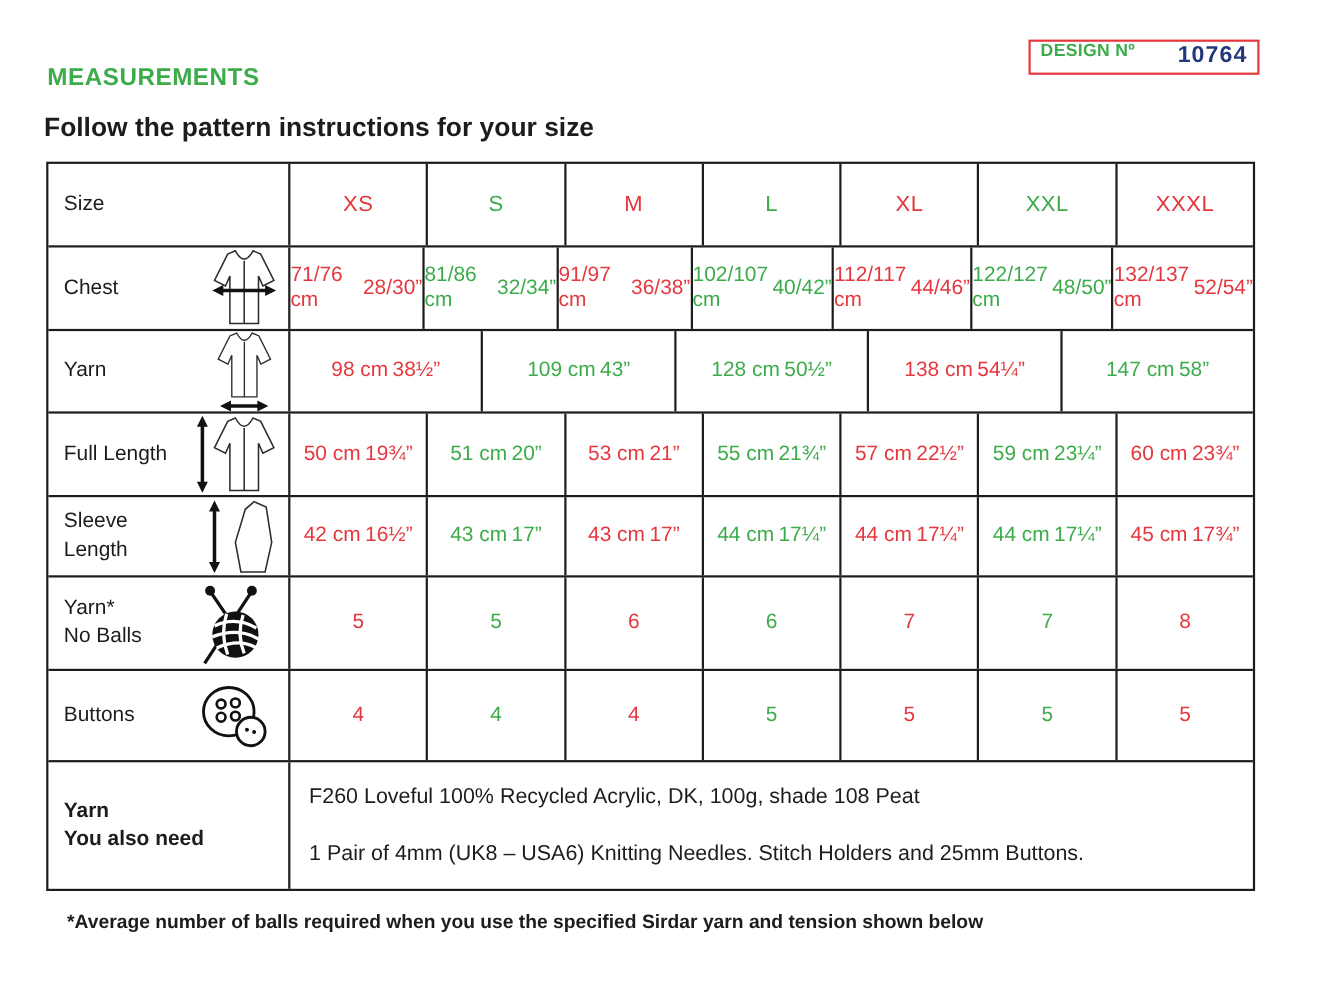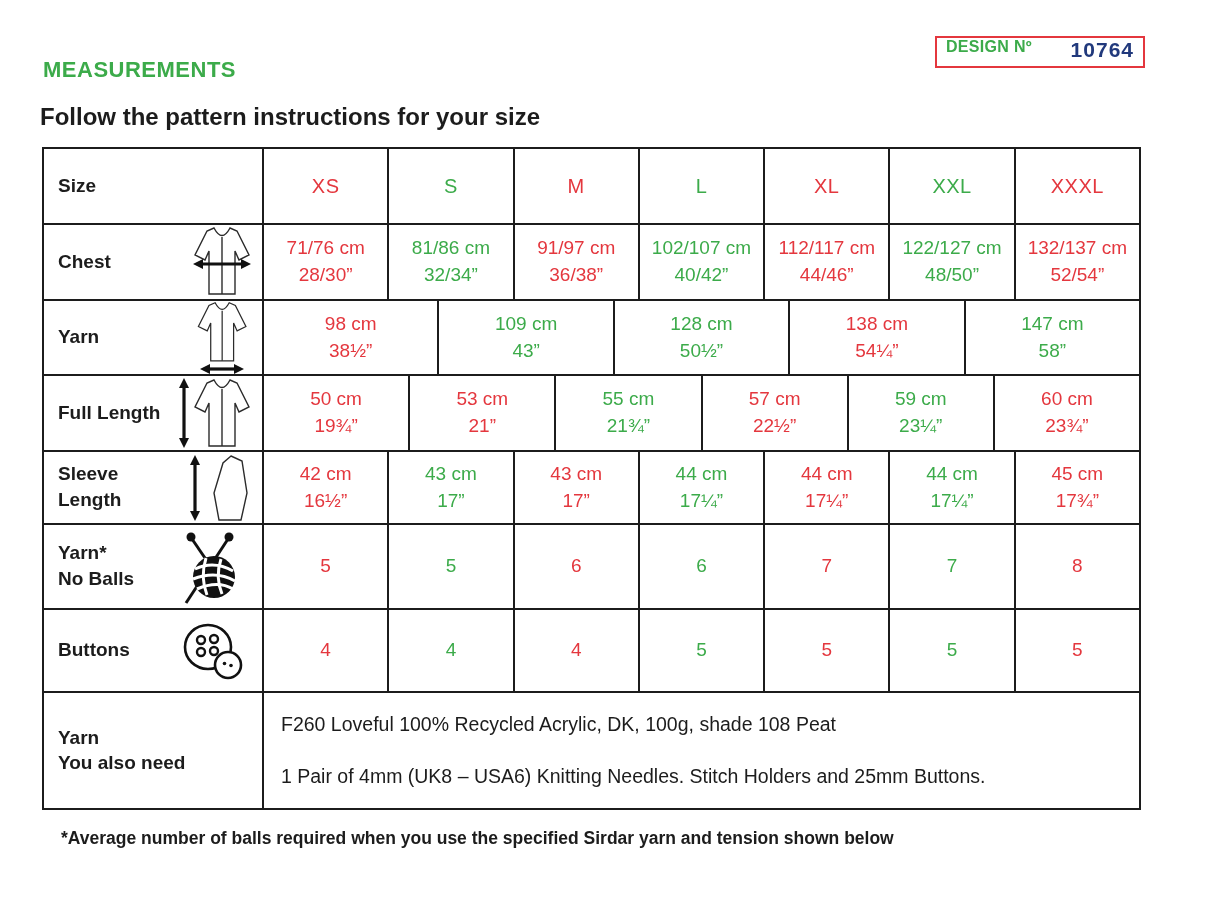--- a/index.html
+++ b/index.html
@@ -24,23 +24,23 @@
   .meas-table{position:absolute; left:42px; top:147px; width:1099px; height:663px;
               border:2px solid var(--ink); display:flex; flex-direction:column; background:#fff;}
   .trow{display:flex; border-bottom:2px solid var(--ink);}
   .trow:last-child{border-bottom:none;}
   .h-size{height:76px;} .h-chest{height:76px;} .h-width{height:75px;} .h-full{height:76px;}
   .h-sleeve{height:73px;} .h-yarn{height:85px;} .h-btn{height:83px;} .h-bottom{flex:1;}
   .cell{border-right:2px solid var(--ink); display:flex; align-items:center; justify-content:center;}
   .cell:last-child{border-right:none;}
   .label-cell{width:220px; flex:none; justify-content:space-between; padding:0 8px 0 14px;}
   .label-wrap{display:flex; flex-direction:column; align-items:flex-start; gap:1px;}
-  .row-label{font-size:19px; font-weight:700; line-height:1.3; white-space:nowrap; color:var(--ink);}
+  .row-label{font-size:19px; font-weight:400; line-height:1.3; white-space:nowrap; color:var(--ink);}
   .head-cell{flex:1; font-size:20px; font-weight:400; letter-spacing:.5px;}
-  .data-cell{flex:1; flex-direction:column; gap:4px; font-size:19px; line-height:1.2;}
+  .data-cell{flex:1; flex-direction:row; gap:4px; font-size:19px; line-height:1.2;}
   .vr{color:var(--red);} .vg{color:var(--green);}
   .icon{display:flex; align-items:center; justify-content:center;}
   .icon svg{display:block;}
 
   
   .bottom-labels{width:220px; flex:none; flex-direction:column; align-items:flex-start;
                  justify-content:center; padding-left:14px;}
   .bottom-labels .row-label{font-weight:700;}
   .bottom-values{flex:1; flex-direction:column; align-items:flex-start; justify-content:center;
                  gap:29px; padding-left:17px; font-size:19.5px; color:var(--ink);}
@@ -180,20 +180,24 @@
             <g fill="none" stroke="#2b2b2b" stroke-width="1.4" transform="translate(14,1)">
               <path d="M24 2 Q32 17 40 2 L47 5 L59 29 L49 34 L45 25 L45 68 L19 68 L19 25 L15 34 L5 29 L17 5 Z"></path>
               <path d="M32 11 L32 68"></path>
             </g>
           </svg>
         </span>
       </div>
     <div class="cell data-cell vr">
           <span>50 cm</span>
           <span>19¾”</span>
+        </div>
+        <div class="cell data-cell vg">
+          <span>51 cm</span>
+          <span>20”</span>
         </div>
         <div class="cell data-cell vr">
           <span>53 cm</span>
           <span>21”</span>
         </div>
         <div class="cell data-cell vg">
           <span>55 cm</span>
           <span>21¾”</span>
         </div>
         <div class="cell data-cell vr">

